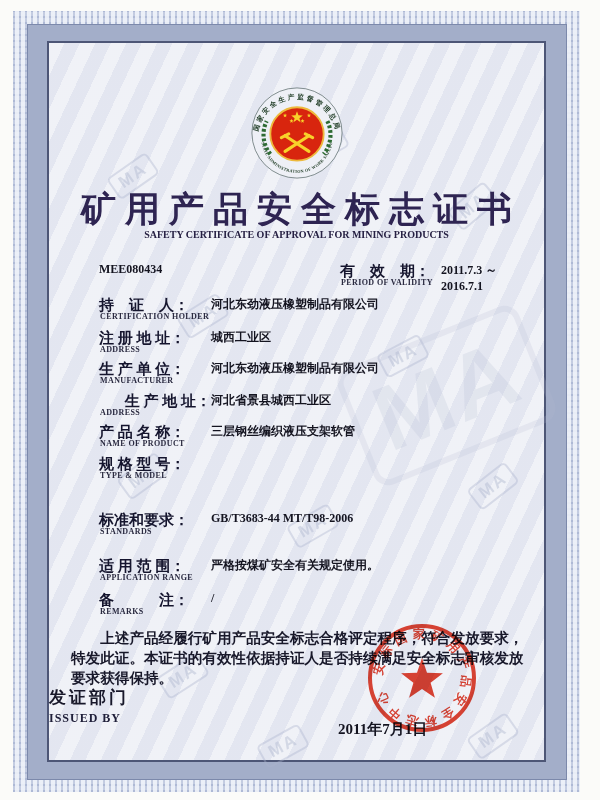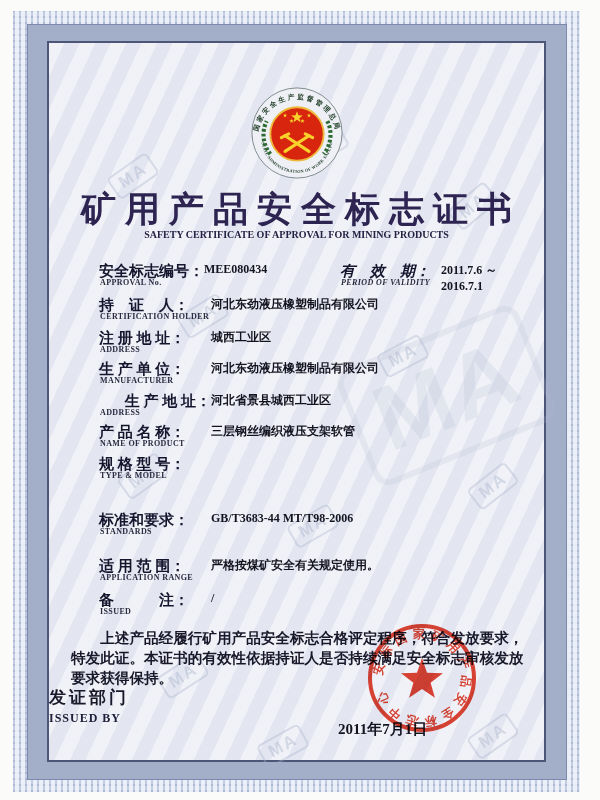--- a/index.html
+++ b/index.html
@@ -110,28 +110,25 @@
         <line x1="37" y1="70" x2="63" y2="53"></line>
         <line x1="33" y1="55" x2="41" y2="51"></line>
         <line x1="59" y1="51" x2="67" y2="55"></line>
       </g>
     </svg>
 
     <div class="title-cn">矿用产品安全标志证书</div>
     <div class="title-en">SAFETY CERTIFICATE OF APPROVAL FOR MINING PRODUCTS</div>
 
     <div class="frow" style="top:219px;">
-      <span class="lbl">
-        <span>安全标志编号：</span>
-        <span class="en">APPROVAL No.</span>
-      </span><span class="val">MEE080434</span>
-      <span class="lbl" style="position:absolute; left:241px;font-style:italic;">
+      <span class="val">MEE080434</span>
+      <span class="lbl" style="position:absolute; left:241px;">
         <span>有　效　期：</span>
         <span class="en">PERIOD OF VALIDITY</span>
-      </span><span class="val" style="position:absolute; left:342px;">2011.7.6 ～ 2016.7.1</span>
+      </span><span class="val" style="position:absolute; left:342px;">2011.7.3 ～ 2016.7.1</span>
     </div>
 
     <div class="frow" style="top:253px;">
       <span class="lbl" style="width:112px;">
         <span>持　证　人：</span>
         <span class="en">CERTIFICATION HOLDER</span>
       </span><span class="val val-wide">河北东劲液压橡塑制品有限公司</span>
     </div>
     <div class="frow" style="top:286px;">
       <span class="lbl" style="width:112px;">
@@ -171,21 +168,21 @@
     </div>
     <div class="frow" style="top:514px;">
       <span class="lbl" style="width:112px;">
         <span>适 用 范 围：</span>
         <span class="en">APPLICATION RANGE</span>
       </span><span class="val val-wide">严格按煤矿安全有关规定使用。</span>
     </div>
     <div class="frow" style="top:548px;">
       <span class="lbl" style="width:112px;">
         <span>备　　　注：</span>
-        <span class="en">ISSUED</span>
+        <span class="en">REMARKS</span>
       </span><span class="val val-wide">/</span>
     </div>
 
     <div class="statement">上述产品经履行矿用产品安全标志合格评定程序，符合发放要求，特发此证。本证书的有效性依据持证人是否持续满足安全标志审核发放要求获得保持。</div>
 
     <div class="issued">
       <div class="cn">发证部门</div>
       <div class="en">ISSUED BY</div>
     </div>
     <div class="issue-date">2011年7月1日</div>

